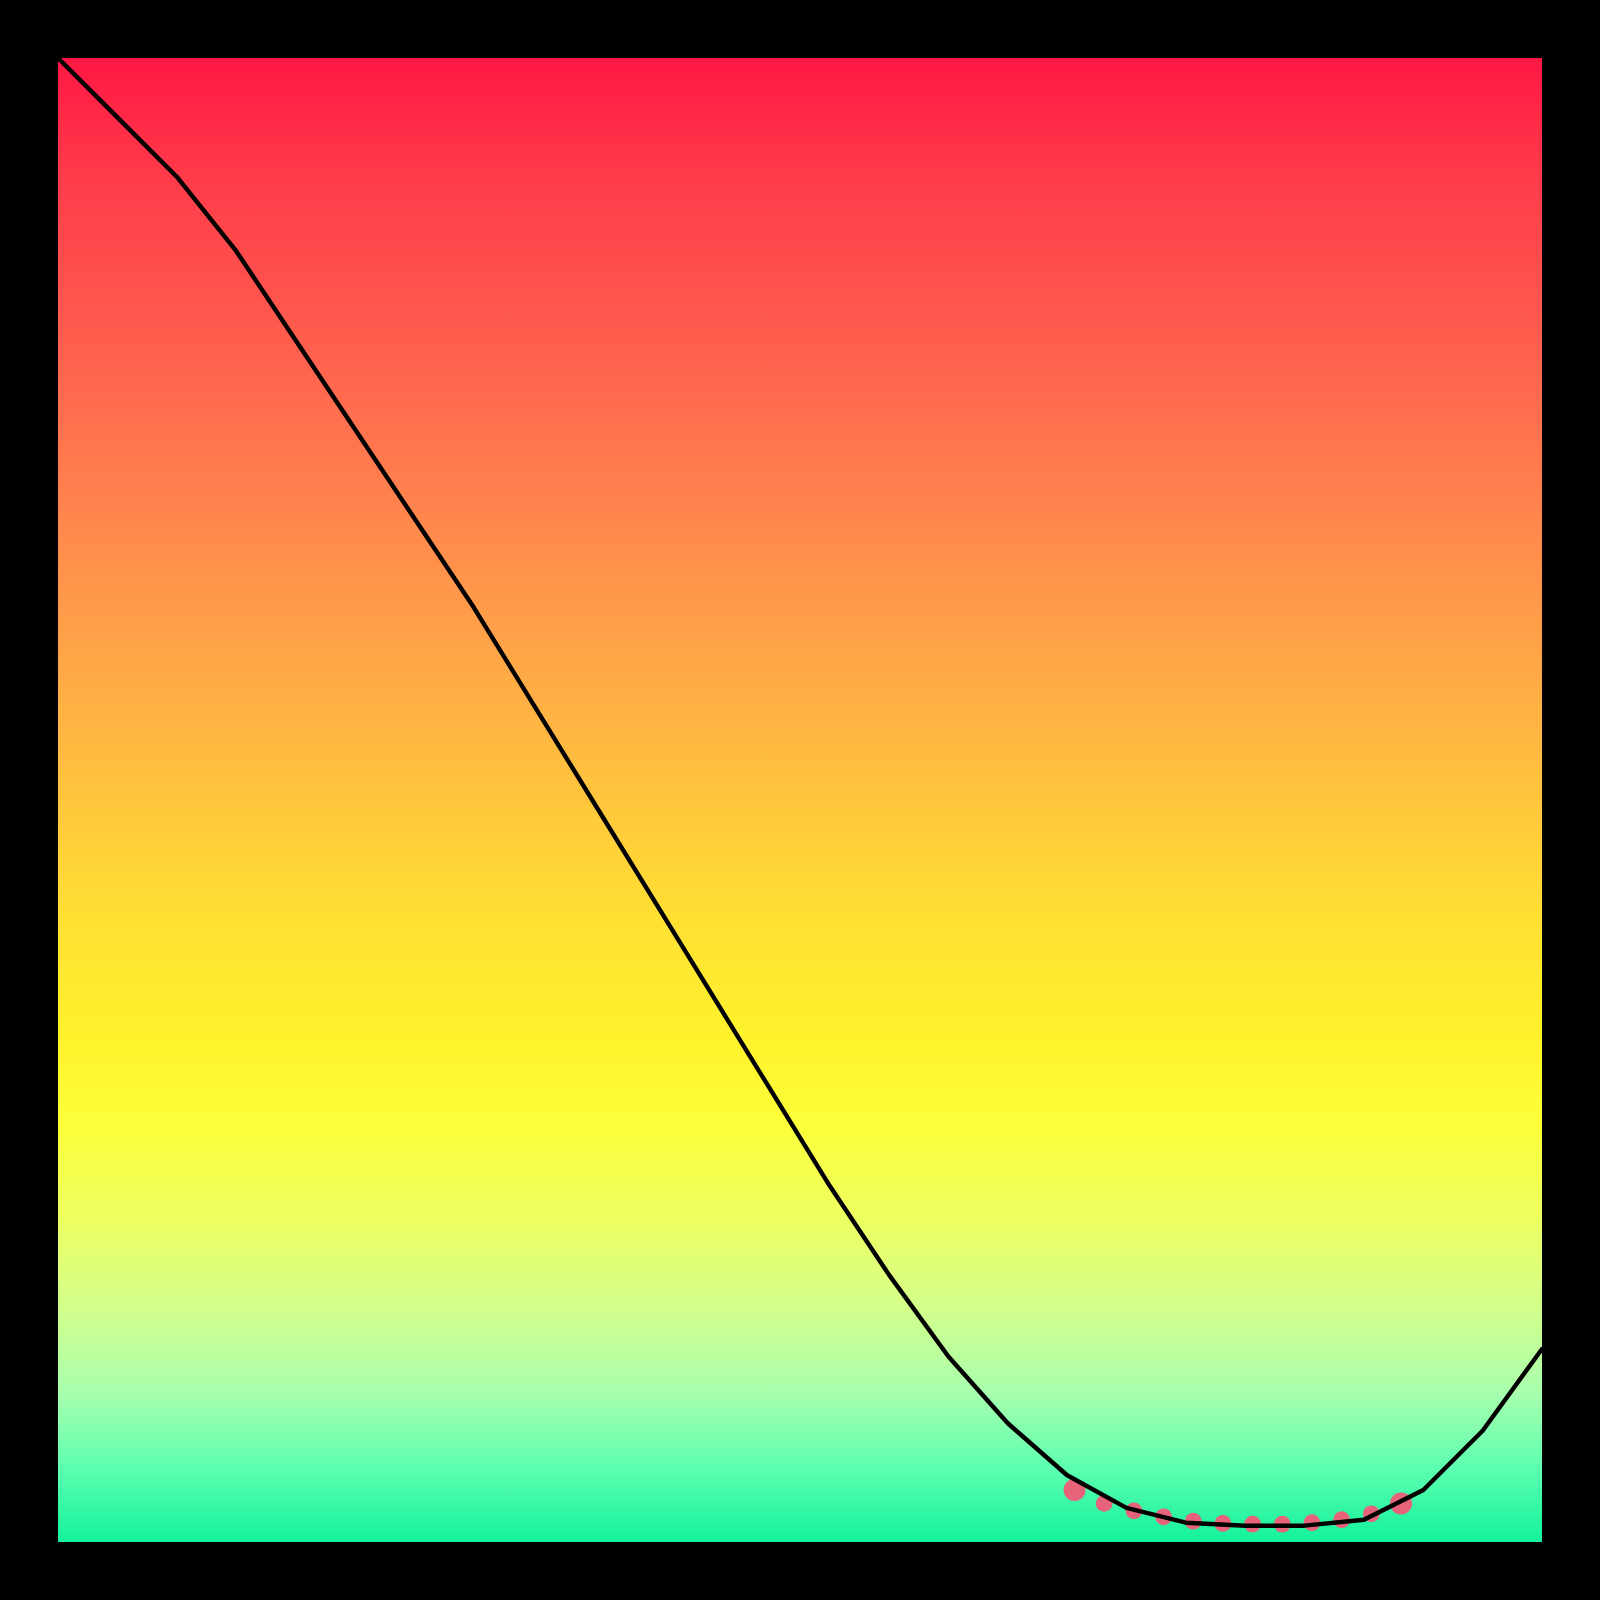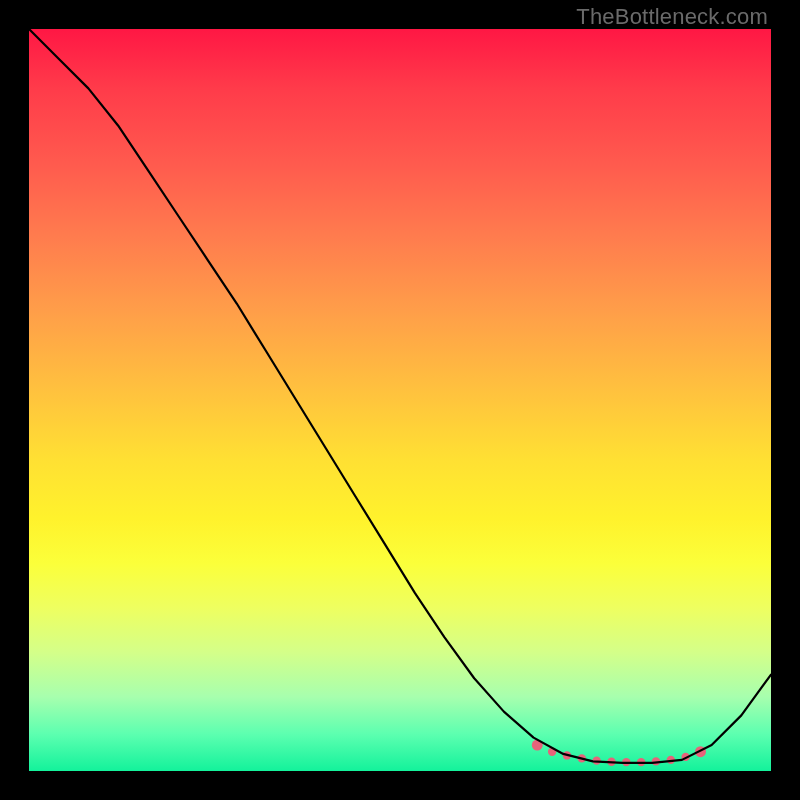--- a/index.html
+++ b/index.html
@@ -58,21 +58,20 @@
     font-size: 22px;
     font-weight: 500;
     letter-spacing: 0.2px;
     user-select: none;
   }
 </style>
 </head>
 <body>
 
 <div class="frame">
-  <div class="watermark">TheBottleneck.com</div>
 
   <div class="plot-area">
     <svg id="chart-svg" viewBox="0 0 742 742" preserveAspectRatio="none">
       <g id="dots-group">
           <circle cx="508.27" cy="716.03" r="5.5" fill="#e6637a"></circle>
           <circle cx="523.11" cy="722.71" r="4.2" fill="#e6637a"></circle>
           <circle cx="537.95" cy="726.42" r="4.2" fill="#e6637a"></circle>
           <circle cx="552.79" cy="729.39" r="4.2" fill="#e6637a"></circle>
           <circle cx="567.63" cy="731.61" r="4.2" fill="#e6637a"></circle>
           <circle cx="582.47" cy="732.73" r="4.2" fill="#e6637a"></circle>

